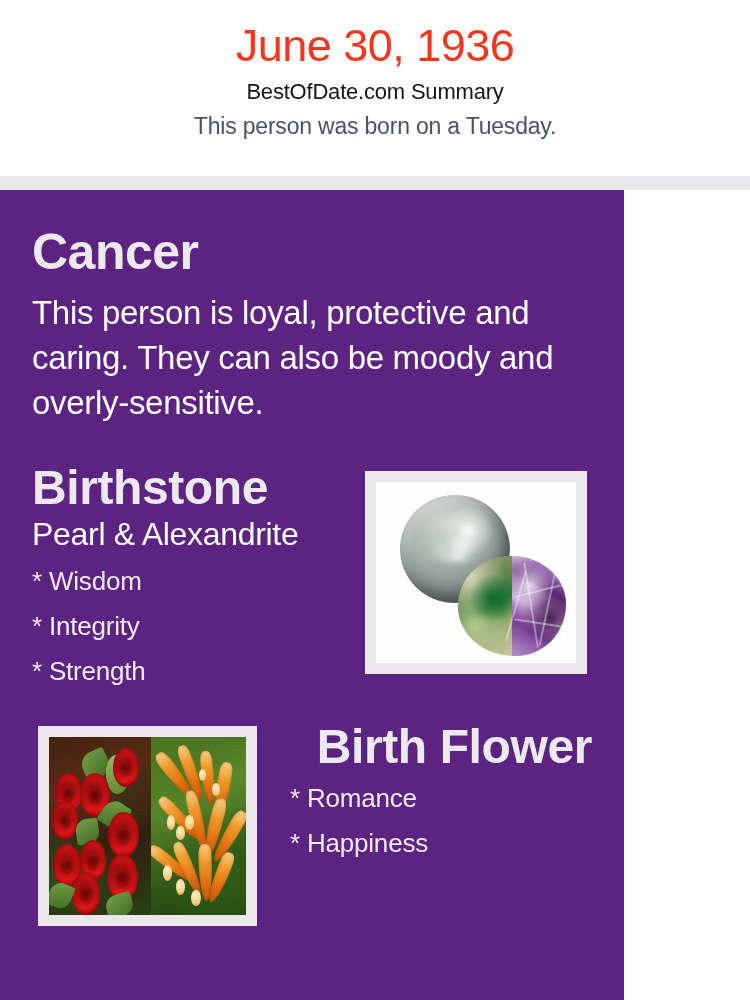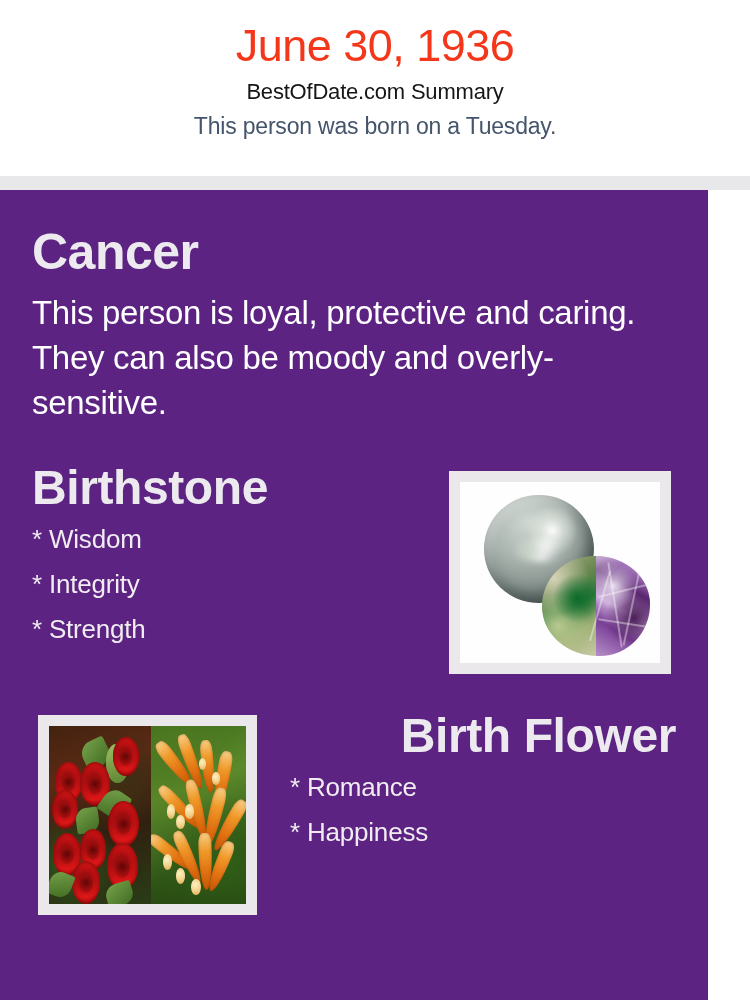--- a/index.html
+++ b/index.html
@@ -43,21 +43,21 @@
     letter-spacing: -0.2px;
   }
   #divider-band {
     width: 750px;
     height: 14px;
     background: #E8E7E9;
   }
 
   
   #purple-body {
-    width: 708px;
+    width: 624px;
     height: 810px;
     background: #5C2382;
     box-sizing: border-box;
     padding: 0 32px;
     position: relative;
   }
 
   #sign-name {
     font-size: 50px;
     font-weight: bold;
@@ -284,20 +284,21 @@
 
 <div id="purple-body">
 
   <div id="sign-name">Cancer</div>
   <div id="sign-desc">This person is loyal, protective and caring. They can also be moody and overly-sensitive.</div>
 
   <div id="birthstone-section">
 
     <div>
       <div class="section-heading">Birthstone</div>
+      <div class="section-sub">Pearl &amp; Alexandrite</div>
       <ul class="trait-list">
         <li>* Wisdom</li>
         <li>* Integrity</li>
         <li>* Strength</li>
       </ul>
     </div>
 
     <div id="birthstone-photo" class="photo-frame">
       <div class="photo-inner">
         <div id="pearl">

